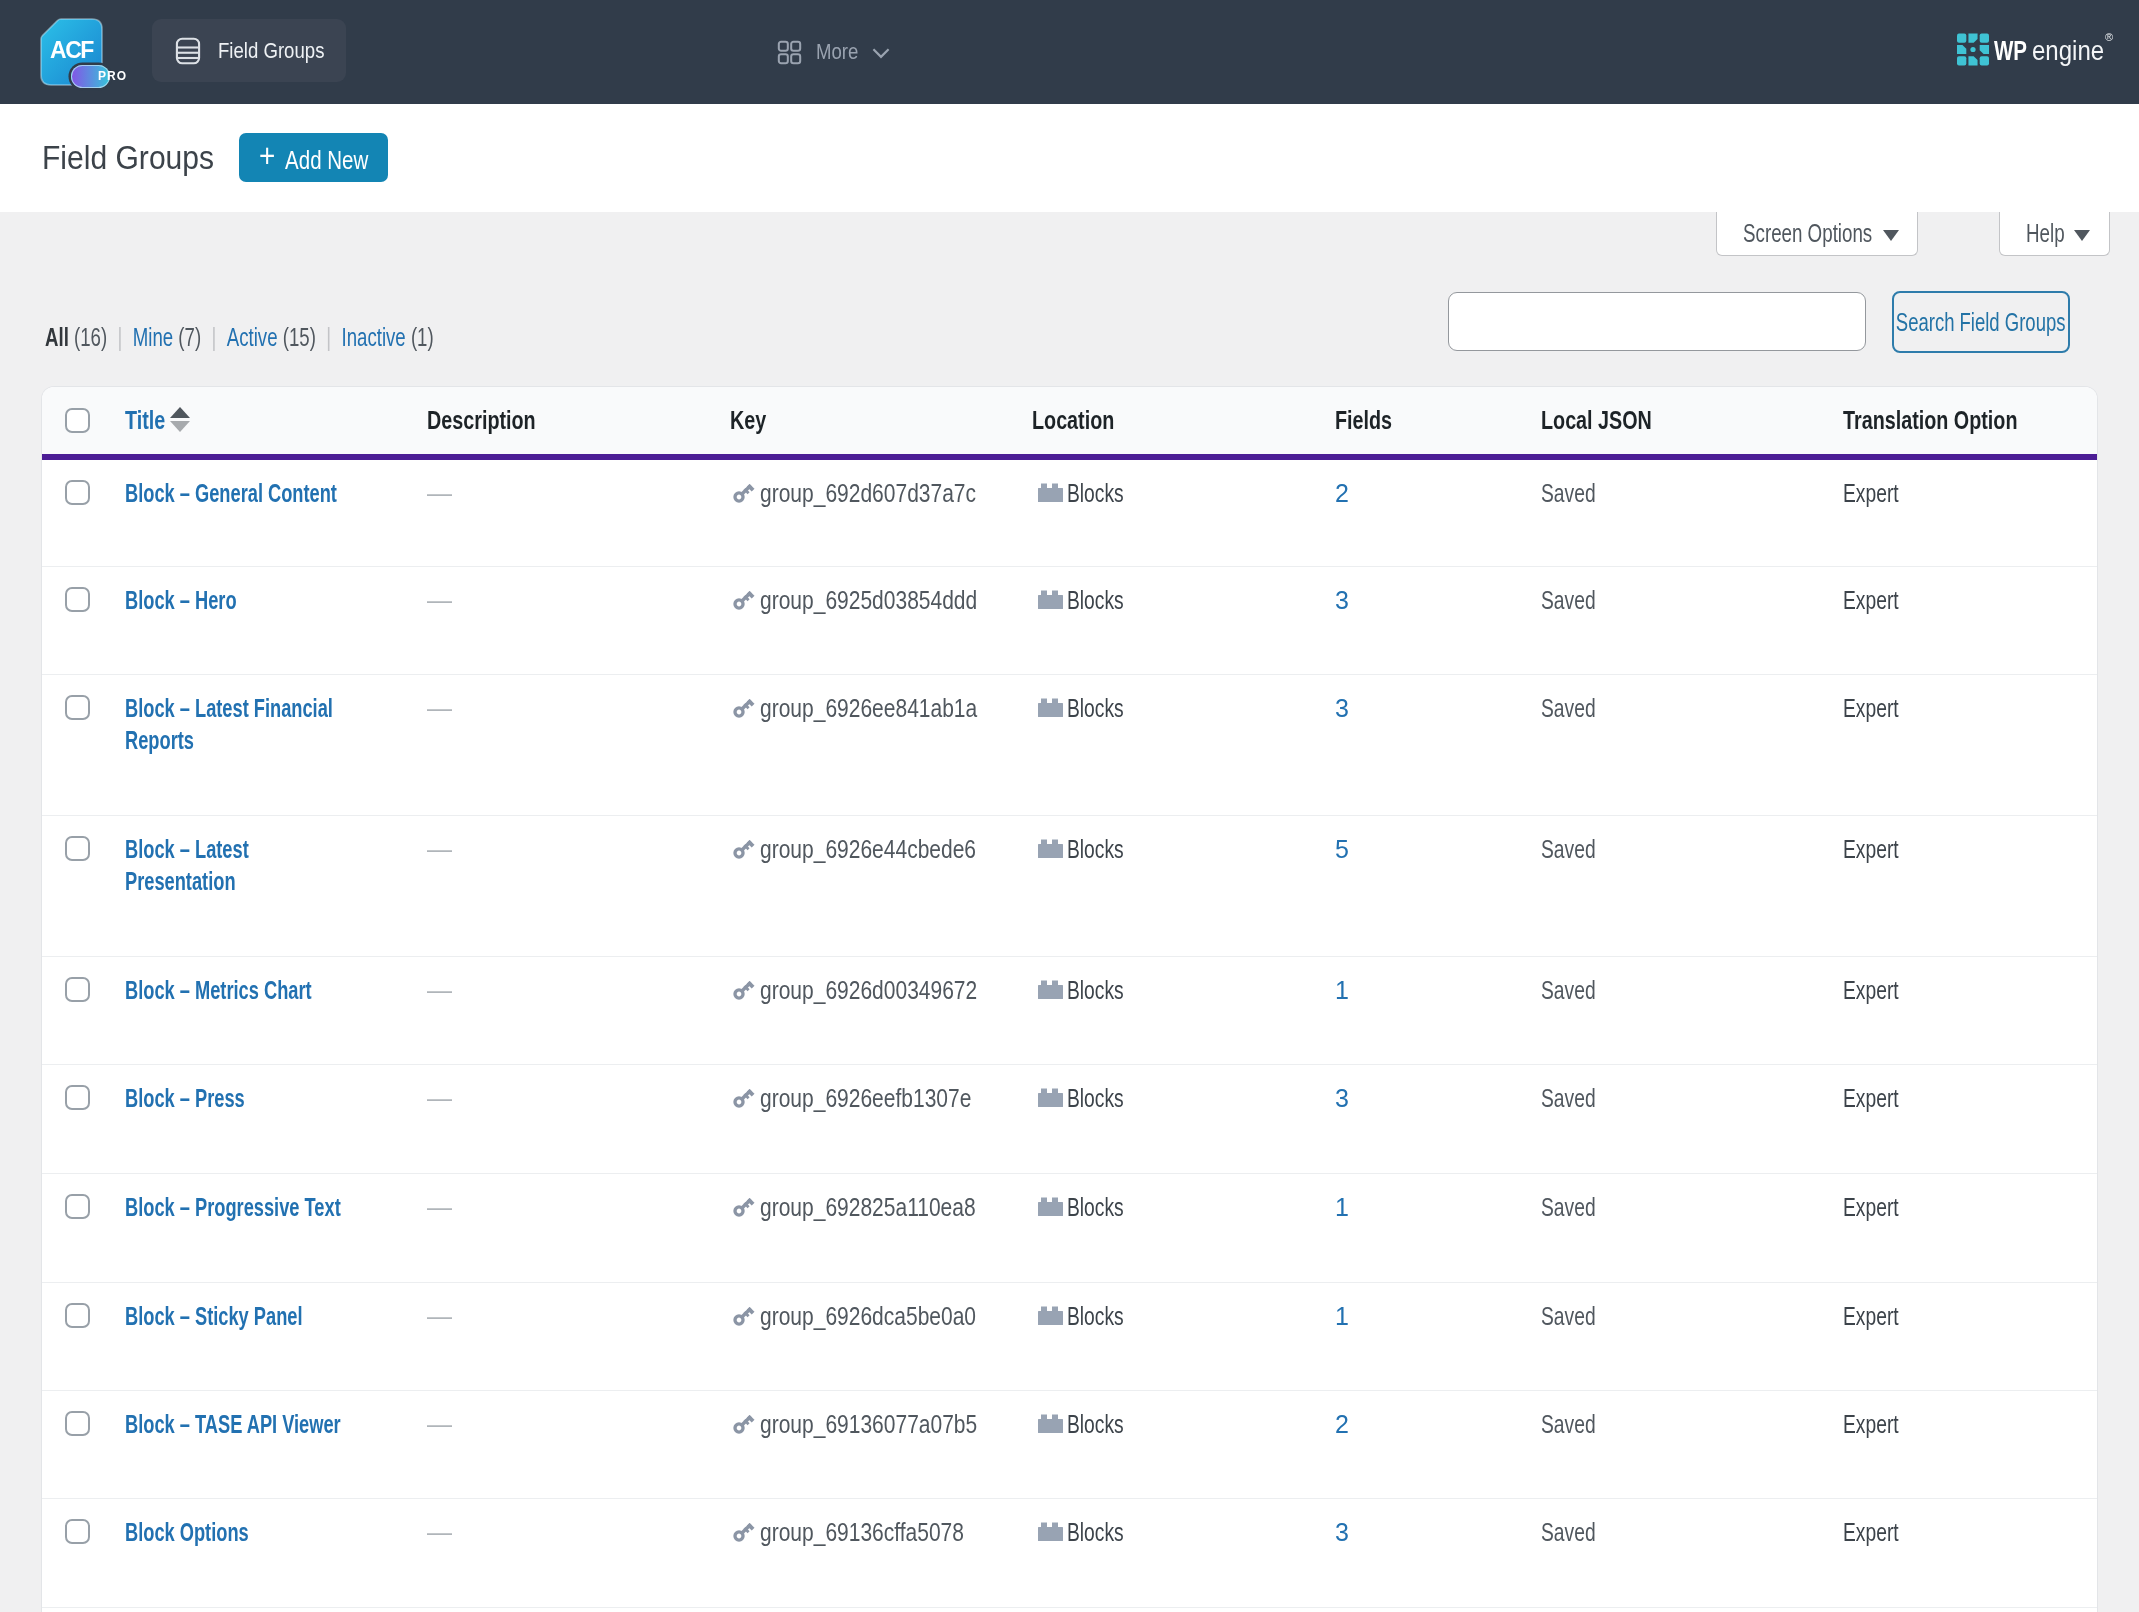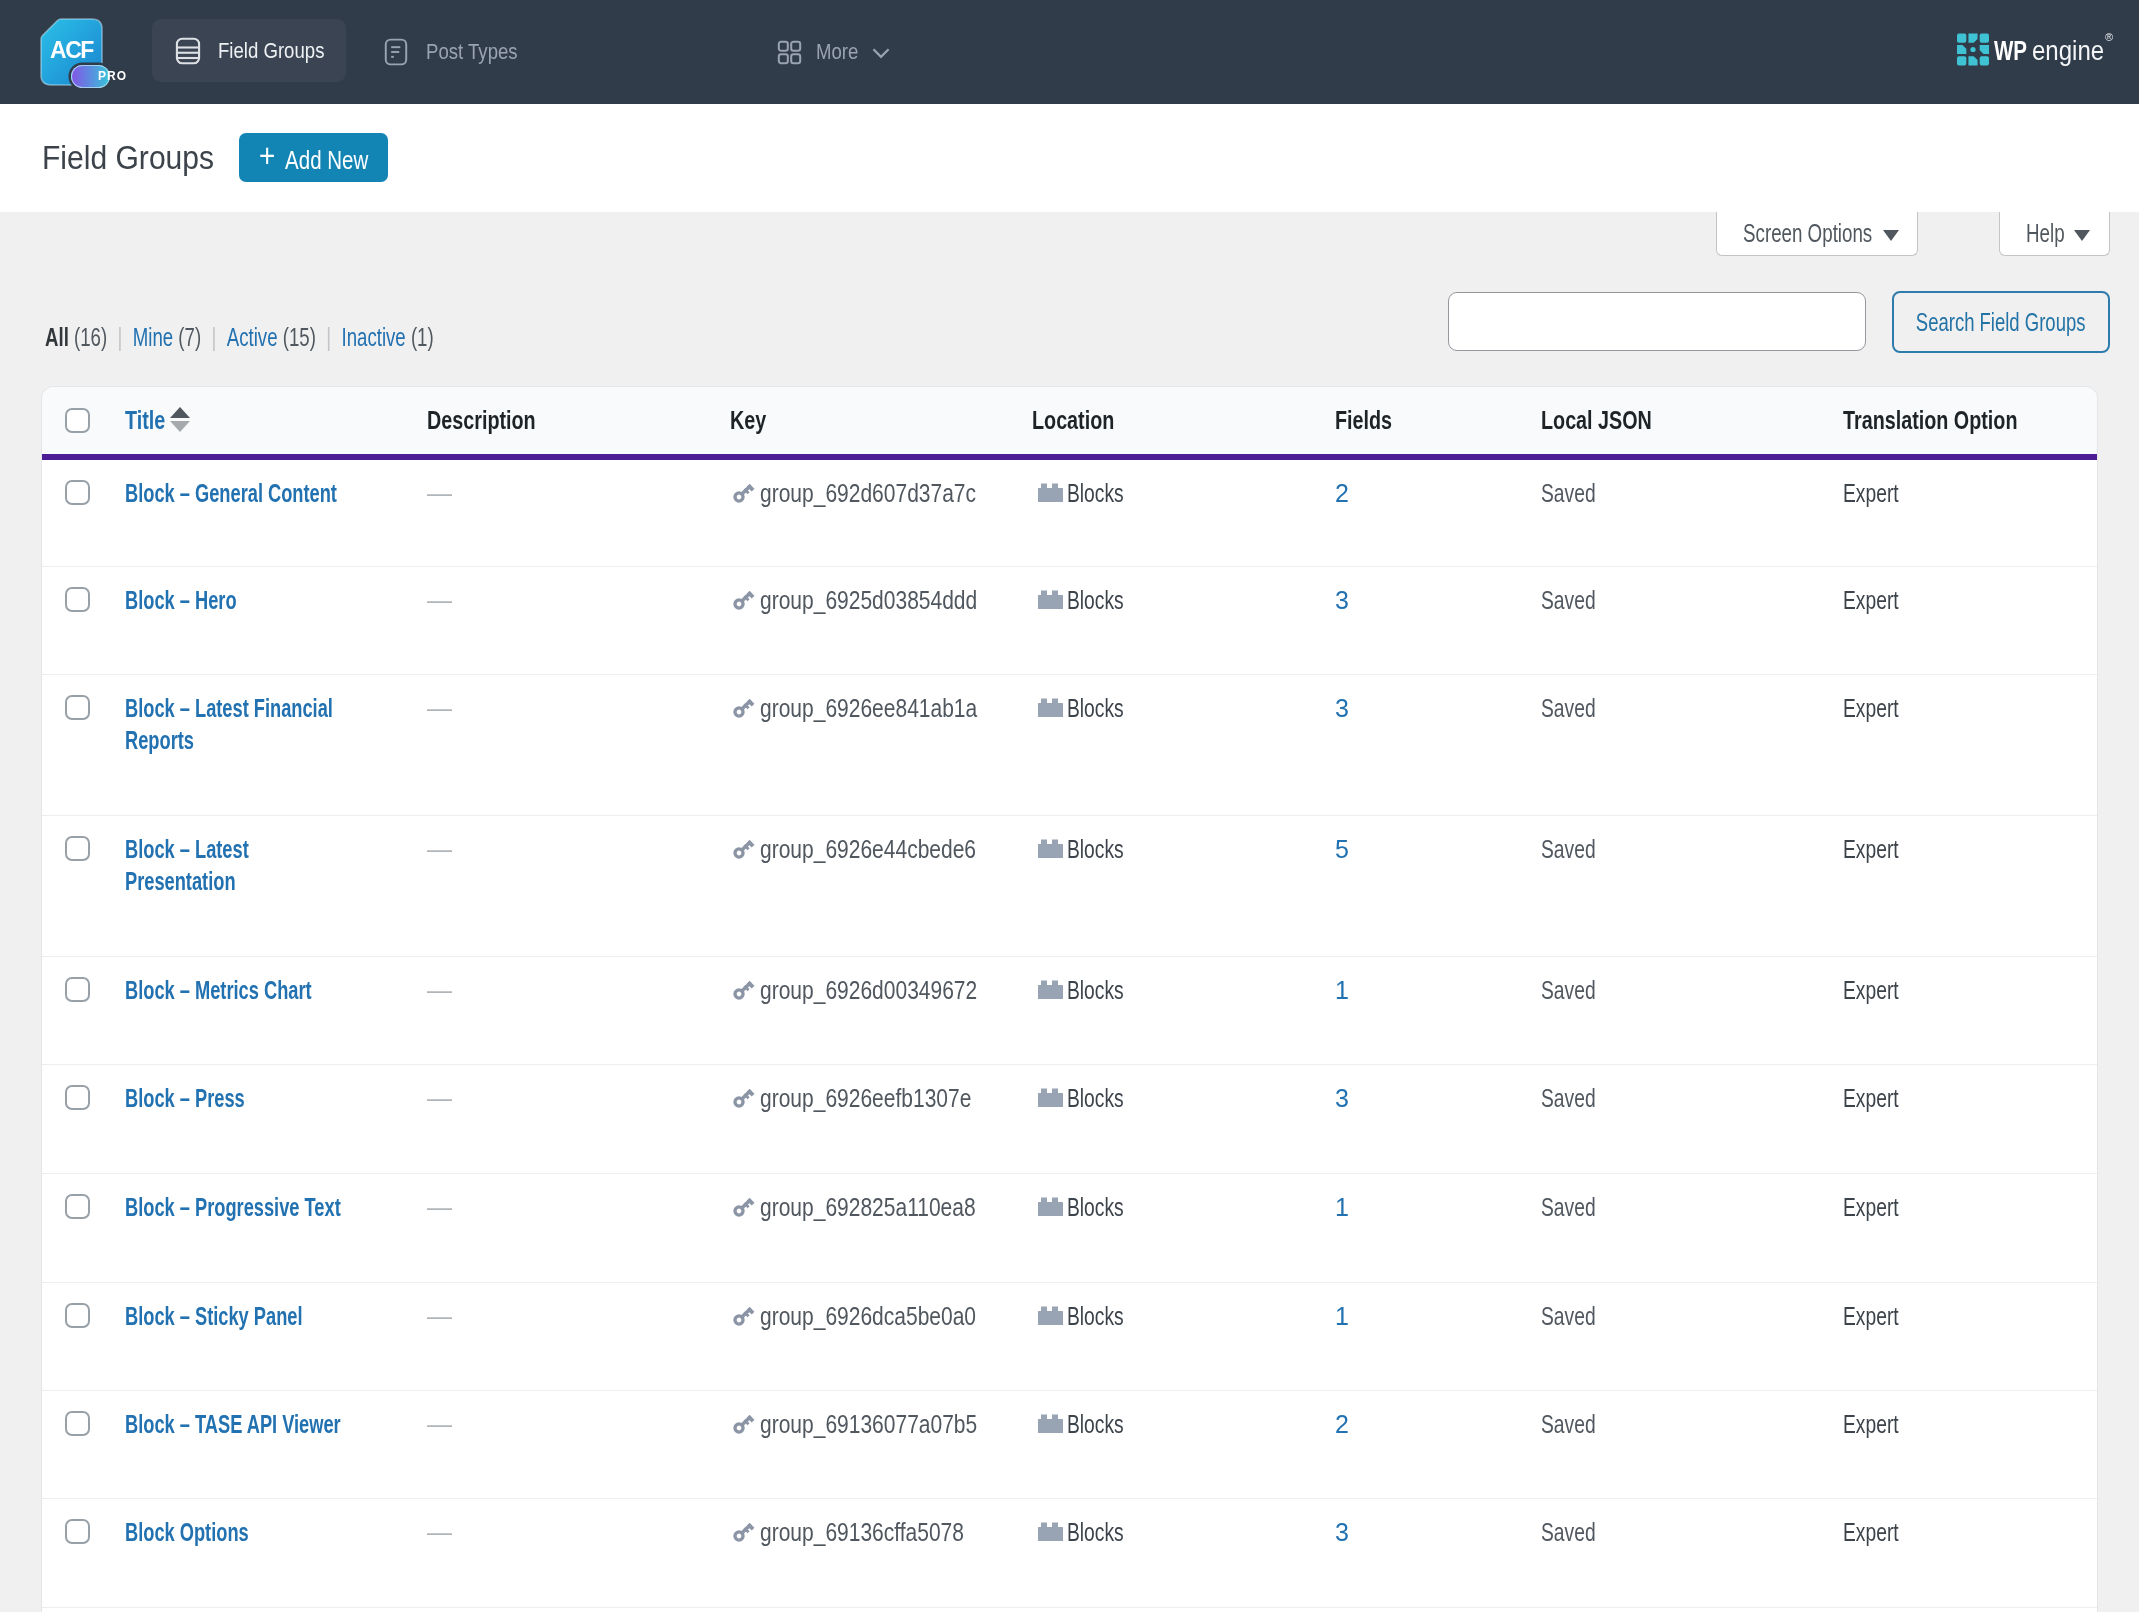--- a/index.html
+++ b/index.html
@@ -51,21 +51,21 @@
 .wptab .tri { flex:none; width:0; height:0; border-left:8px solid transparent; border-right:8px solid transparent; border-top:11px solid #50575e; margin-top:4px; }
 #screenopt .tri { margin-left:-32px; }
 #helptab .tri { margin-left:-3px; }
 
 #filters { position:absolute; left:45px; top:323px; font-size:25px; color:#50575e; white-space:nowrap; transform-origin:0 50%; transform:scaleX(0.745); }
 #filters b { color:#32373c; font-weight:bold; }
 #filters a { color:#2271b1; text-decoration:none; }
 #filters .sep { color:#c3c4c7; padding:0 14px; }
 
 #searchbox { position:absolute; left:1448px; top:292px; width:418px; height:59px; background:#fff; border:1px solid #94989d; border-radius:9px; }
-#searchbtn { position:absolute; left:1892px; top:291px; width:218px; height:62px; border:2px solid #2e7cab; border-radius:8px;
+#searchbtn { position:absolute; left:1892px; top:291px; width:178px; height:62px; border:2px solid #2e7cab; border-radius:8px;
   color:#2373a6; font-size:25px; display:flex; align-items:center; justify-content:center; }
 #searchbtn .sc { transform:scaleX(0.74); }
 
 #tablewrap { position:absolute; left:42px; top:387px; width:2055px; height:1225px; background:#fff; border-radius:12px 12px 0 0; box-shadow:0 0 0 1px #e3e5e8; overflow:hidden; }
 table { border-collapse:collapse; width:2055px; table-layout:fixed; font-size:25px; }
 thead tr { background:#f9fafb; height:70px; }
 thead th { text-align:left; font-weight:bold; color:#1d2327; padding:0 0 0 18px; border-bottom:6px solid #4c1d95; white-space:nowrap; }
 thead th.cb { padding-left:23px; }
 th a.sortlink { color:#2271b1; text-decoration:none; font-weight:bold; }
 .sorticons { display:inline-block; vertical-align:middle; margin-left:-6px; margin-top:-6px; }
@@ -98,29 +98,20 @@
   <div id="propill">PRO</div>
   <div class="navtab" id="tab-fg">
     <svg width="28" height="30" viewBox="0 0 24 25" fill="none" stroke="#dde1e6" stroke-width="1.8">
         <rect x="2.5" y="2" width="19" height="21" rx="4.5"></rect>
         <line x1="3" y1="9.5" x2="21" y2="9.5"></line>
         <line x1="3" y1="14" x2="21" y2="14"></line>
         <line x1="3" y1="18.5" x2="21" y2="18.5"></line>
       </svg>
     <span class="s">Field Groups</span>
   </div>
-  <div class="navtab" id="tab-pt">
-    <svg width="24" height="28" viewBox="0 0 22 26" fill="none" stroke="#9aa3b0" stroke-width="1.8">
-        <rect x="1.5" y="1.5" width="19" height="23" rx="4.5"></rect>
-        <line x1="6.5" y1="8.5" x2="15" y2="8.5"></line>
-        <line x1="6.5" y1="13" x2="14" y2="13"></line>
-        <line x1="6.5" y1="17.5" x2="9" y2="17.5"></line>
-      </svg>
-    <span class="s">Post Types</span>
-  </div>
   <div class="navtab" id="tab-more">
     <svg class="grid" width="27" height="27" viewBox="0 0 24 24" fill="none" stroke="#9aa3b0" stroke-width="1.8">
         <rect x="2.5" y="2.5" width="8" height="8" rx="2"></rect>
         <rect x="13.5" y="2.5" width="8" height="8" rx="2"></rect>
         <rect x="2.5" y="13.5" width="8" height="8" rx="2"></rect>
         <rect x="13.5" y="13.5" width="8" height="8" rx="2"></rect>
       </svg>
     <span class="s">More</span>
     <svg width="26" height="26" viewBox="0 0 24 24" fill="none" stroke="#9aa3b0" stroke-width="2" style="margin-left:2px">
         <polyline points="5,9.5 12,16.5 19,9.5"></polyline>

